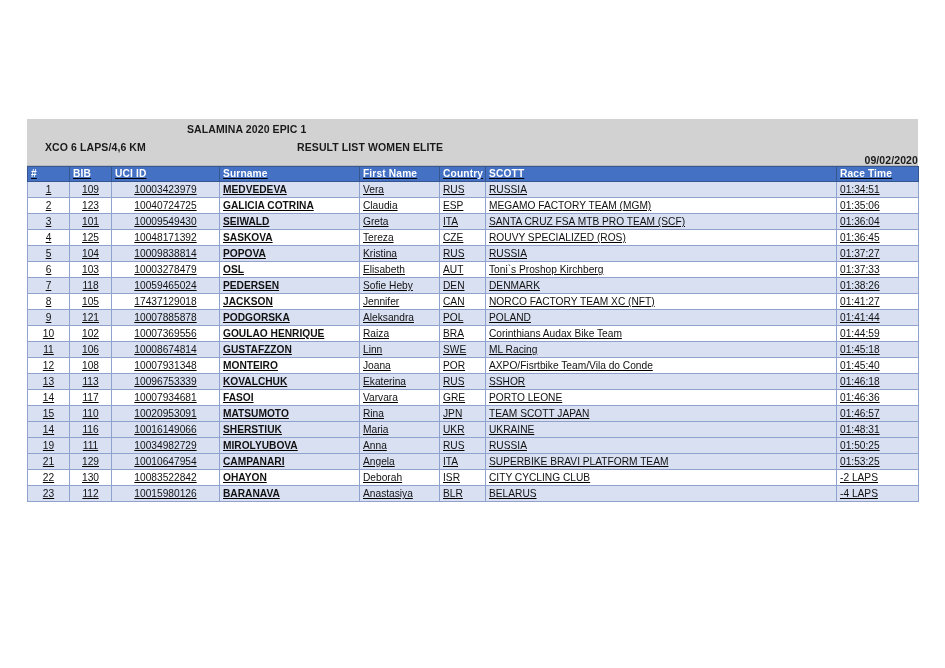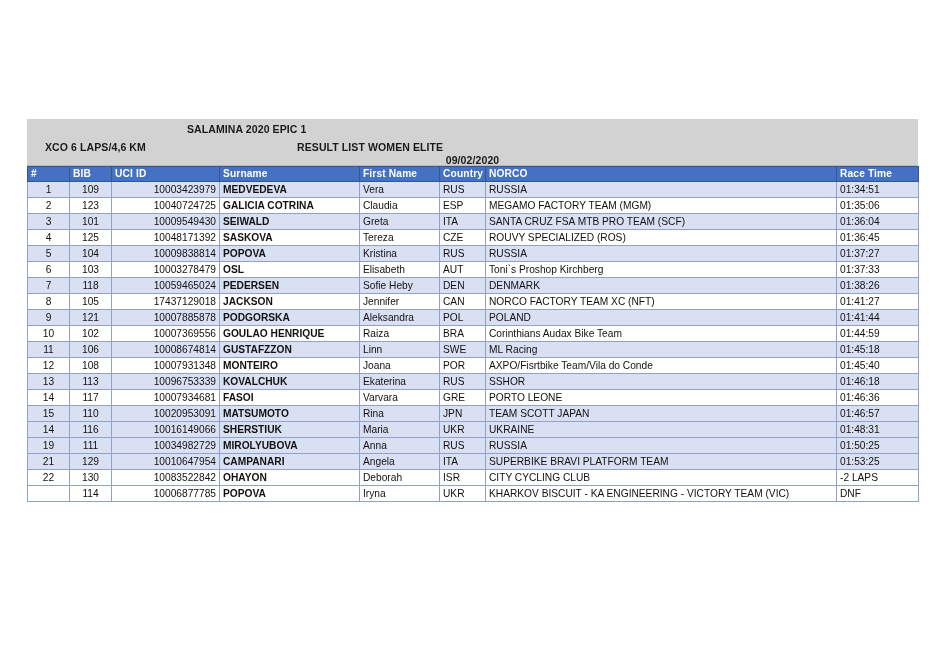--- a/index.html
+++ b/index.html
@@ -13,20 +13,21 @@
   body {
     font-family: "Liberation Sans", sans-serif;
     -webkit-font-smoothing: antialiased;
   }
 
   #sheet {
     position: absolute;
     left: 27px;
     top: 119px;
     width: 891px;
+    text-decoration: underline;
   }
 
   
   .banner {
     background: #d2d2d2;
     position: relative;
     height: 46px;
     border-bottom: 1px solid #b9b9b9;
   }
   .banner-line {
@@ -36,21 +37,21 @@
     line-height: 16px;
     font-size: 10.5px;
     color: #1a1a1a;
     font-weight: 600;
     letter-spacing: 0.1px;
     white-space: nowrap;
   }
   .banner-title   { top: 2px;  left: 0; text-align: left; padding-left: 160px; }
   .banner-laps    { top: 20px; left: 5px; padding-left: 13px; }
   .banner-subtitle{ top: 20px; left: 0; padding-left: 270px; }
-  .banner-date    { top: 33px; left: 0; text-align: center; padding-right: 4px; }
+  .banner-date    { top: 33px; left: 0; text-align: right; padding-right: 4px; }
 
   
   table.results {
     border-collapse: collapse;
     width: 891px;
     table-layout: fixed;
     font-size: 10.2px;
     color: #111111;
   }
   table.results th,
@@ -73,21 +74,21 @@
     text-align: left;
     letter-spacing: 0.15px;
   }
   thead th.c-rank,
   thead th.c-bib { text-align: center; }
 
   tbody tr.odd  td { background: #d9e0f2; }
   tbody tr.even td { background: #ffffff; }
 
   td.c-rank, td.c-bib { text-align: center; }
-  td.c-uci { text-align: right; }
+  td.c-uci { text-align: center; }
   td.c-sur { font-weight: 600; }
 
   
   col.w-rank { width: 42px; }
   col.w-bib  { width: 42px; }
   col.w-uci  { width: 108px; }
   col.w-sur  { width: 140px; }
   col.w-first{ width: 80px; }
   col.w-ctry { width: 46px; }
   col.w-team { width: 351px; }
@@ -117,21 +118,21 @@
         <col class="w-time">
     </colgroup>
     <thead>
       <tr>
         <th class="c-rank">#</th>
         <th class="c-bib">BIB</th>
         <th>UCI ID</th>
         <th>Surname</th>
         <th>First Name</th>
         <th>Country</th>
-        <th>NORCO</th>
+        <th>SCOTT</th>
         <th>Race Time</th>
       </tr>
     </thead>
     <tbody id="results-body">
         <tr class="odd">
           <td class="c-rank">1</td>
           <td class="c-bib">109</td>
           <td class="c-uci">10003423979</td>
           <td class="c-sur">MEDVEDEVA</td>
           <td class="c-first">Vera</td>
@@ -312,26 +313,26 @@
         <tr class="even">
           <td class="c-rank">22</td>
           <td class="c-bib">130</td>
           <td class="c-uci">10083522842</td>
           <td class="c-sur">OHAYON</td>
           <td class="c-first">Deborah</td>
           <td class="c-ctry">ISR</td>
           <td class="c-team">CITY CYCLING CLUB</td>
           <td class="c-time">-2 LAPS</td>
         </tr>
-        <tr class="even">
-          <td class="c-rank"></td>
-          <td class="c-bib">114</td>
-          <td class="c-uci">10006877785</td>
-          <td class="c-sur">POPOVA</td>
-          <td class="c-first">Iryna</td>
-          <td class="c-ctry">UKR</td>
-          <td class="c-team">KHARKOV BISCUIT - KA ENGINEERING - VICTORY TEAM (VIC)</td>
-          <td class="c-time">DNF</td>
+        <tr class="odd">
+          <td class="c-rank">23</td>
+          <td class="c-bib">112</td>
+          <td class="c-uci">10015980126</td>
+          <td class="c-sur">BARANAVA</td>
+          <td class="c-first">Anastasiya</td>
+          <td class="c-ctry">BLR</td>
+          <td class="c-team">BELARUS</td>
+          <td class="c-time">-4 LAPS</td>
         </tr>
       </tbody>
   </table>
 
 </div>
 
 </body></html>

